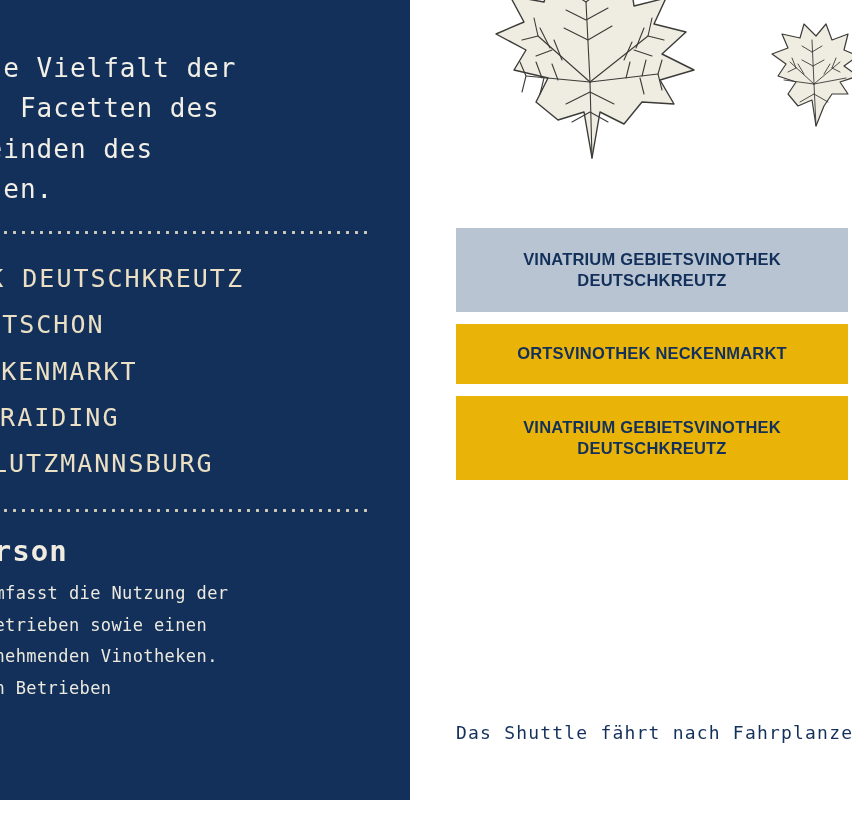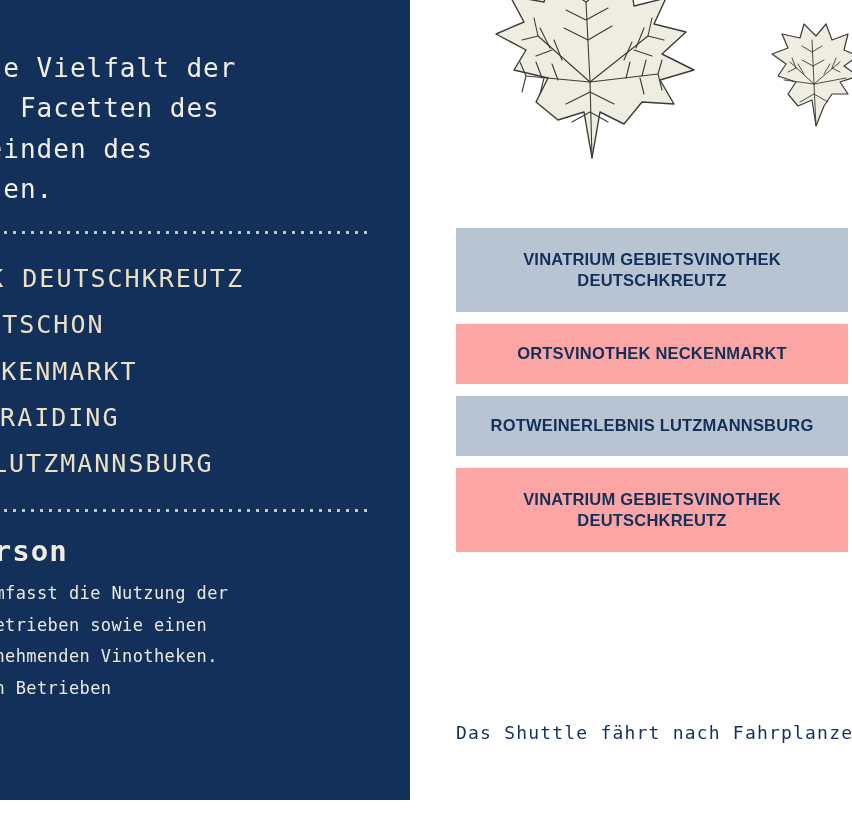--- a/index.html
+++ b/index.html
@@ -129,21 +129,21 @@
     color: #13305b;
     font-family: "Liberation Sans", sans-serif;
     font-weight: bold;
     font-size: 16.5px;
     letter-spacing: 0.2px;
     line-height: 1.3;
     padding: 0 12px;
   }
   .station.tall { min-height: 84px; }
   .shade-dark { background: #b9c4d2; }
-  .shade-light { background: #fca5a5; }
+  .shade-light { background: #eab308; }
 
   #shuttle-note {
     position: absolute;
     top: 722px;
     left: 0;
     width: 420px;
     font-family: "DejaVu Sans Mono", monospace;
     font-size: 18px;
     color: #13305b;
     letter-spacing: 1.2px;
@@ -224,18 +224,17 @@
         <path d="M30 46 L26 36 M38 52 L32 42 M30 46 L22 50"></path>
         <path d="M66 46 L70 36 M58 52 L64 42 M66 46 L74 50"></path>
         <path d="M48 72 L34 80 M48 72 L62 80"></path>
       </g>
     </svg>
   </div>
 
   <div id="station-list">
     <div class="station shade-dark tall">VINATRIUM GEBIETSVINOTHEK DEUTSCHKREUTZ</div>
     <div class="station shade-light">ORTSVINOTHEK NECKENMARKT</div>
-    <div class="station shade-dark">ROTWEINERLEBNIS LUTZMANNSBURG</div>
     <div class="station shade-light tall">VINATRIUM GEBIETSVINOTHEK DEUTSCHKREUTZ</div>
   </div>
 
   <div id="shuttle-note">Das Shuttle fährt nach Fahrplanzei</div>
 </div>
 
 </body></html>

